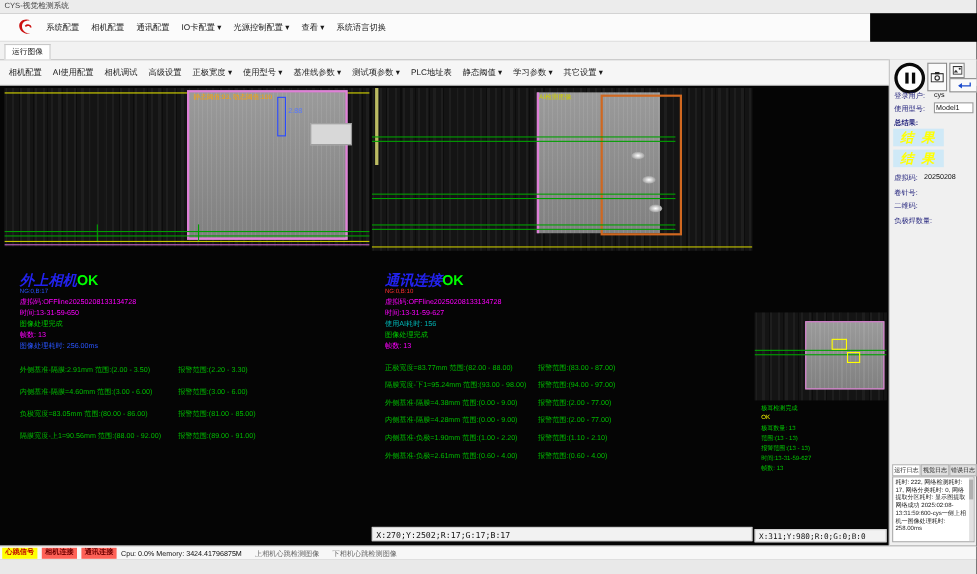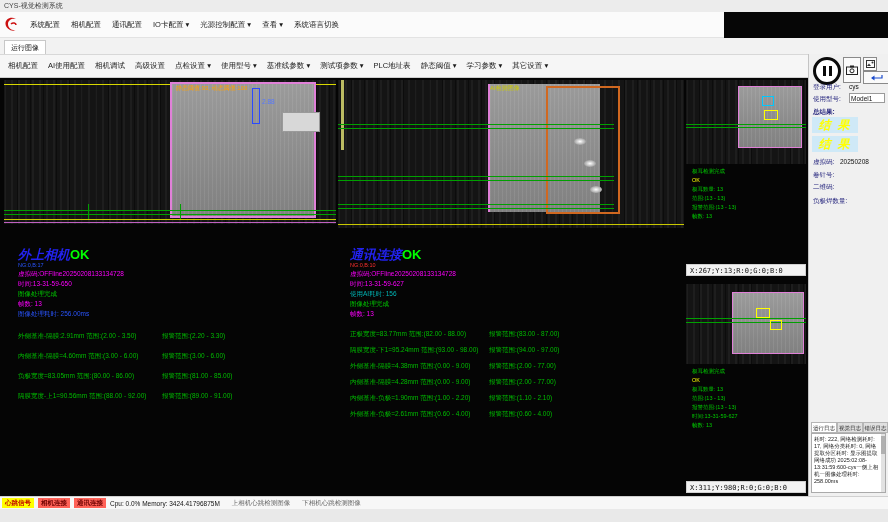--- a/index.html
+++ b/index.html
@@ -2,22 +2,22 @@
 <html><head>
 <meta charset="utf-8">
 <style>
   html,body{margin:0;padding:0;background:#000;}
   .root{position:relative;width:888px;height:522px;overflow:hidden;
         font-family:"Liberation Sans",sans-serif;background:#060606;}
   .abs{position:absolute;}
   
   .titlebar{position:absolute;left:0;top:0;width:888px;height:12px;background:#ececec;
             font-size:7px;color:#444;line-height:12px;padding-left:4px;box-sizing:border-box;}
-  .menubar{position:absolute;left:0;top:12px;width:724px;height:26px;background:#fbfbfb;
-           display:flex;align-items:center;gap:11px;padding-left:4px;box-sizing:border-box;
+  .menubar{position:absolute;left:0;top:12px;width:791px;height:26px;background:#fbfbfb;
+           display:flex;align-items:center;gap:11px;padding-left:16px;box-sizing:border-box;
            border-bottom:1px solid #e3e3e3;}
   .logo{width:15px;height:17px;display:inline-block;}
   .mi{font-size:7.5px;color:#1a1a1a;white-space:nowrap;cursor:default;}
   .tabrow{position:absolute;left:0;top:38px;width:888px;height:16px;background:#f2f2f2;}
   .tab{position:absolute;left:4px;top:2px;height:14px;background:#fff;border:1px solid #c8c8c8;
        border-bottom:none;font-size:7px;line-height:14px;padding:0 6px;color:#222;}
   .toolbar{position:absolute;left:0;top:54px;width:888px;height:24px;background:#f6f6f6;
            border-top:1px solid #d8d8d8;border-bottom:1px solid #cfcfcf;display:flex;
            align-items:center;gap:10px;padding-left:8px;box-sizing:border-box;}
   .ti{font-size:7.5px;color:#1a1a1a;white-space:nowrap;}
@@ -104,21 +104,21 @@
 
   <div class="tabrow">
     <div class="tab">运行图像</div>
   </div>
 
   <div class="toolbar">
     <span class="ti">相机配置</span>
     <span class="ti">AI使用配置</span>
     <span class="ti">相机调试</span>
     <span class="ti">高级设置</span>
-    <span class="ti">点检设置 ▾</span>
+    <span class="ti">正极宽度 ▾</span>
     <span class="ti">使用型号 ▾</span>
     <span class="ti">基准线参数 ▾</span>
     <span class="ti">测试项参数 ▾</span>
     <span class="ti">PLC地址表</span>
     <span class="ti">静态阈值 ▾</span>
     <span class="ti">学习参数 ▾</span>
     <span class="ti">其它设置 ▾</span>
   </div>
 
   <div class="main">
@@ -194,38 +194,23 @@
       <span class="meas" style="left:151px;top:268px;">报警范围:(94.00 - 97.00)</span>
       <span class="meas" style="left:12px;top:284px;">外侧基准-隔膜=4.38mm 范围:(0.00 - 9.00)</span>
       <span class="meas" style="left:151px;top:284px;">报警范围:(2.00 - 77.00)</span>
       <span class="meas" style="left:12px;top:300px;">内侧基准-隔膜=4.28mm 范围:(0.00 - 9.00)</span>
       <span class="meas" style="left:151px;top:300px;">报警范围:(2.00 - 77.00)</span>
       <span class="meas" style="left:12px;top:316px;">内侧基准-负极=1.90mm 范围:(1.00 - 2.20)</span>
       <span class="meas" style="left:151px;top:316px;">报警范围:(1.10 - 2.10)</span>
       <span class="meas" style="left:12px;top:332px;">外侧基准-负极=2.61mm 范围:(0.60 - 4.00)</span>
       <span class="meas" style="left:151px;top:332px;">报警范围:(0.60 - 4.00)</span>
 
-    </div>
-
-    <div class="view" style="left:686px;top:0;width:120px;height:200px;">
-      <div class="vimg" style="left:0;top:2px;width:120px;height:84px;">
-        <div class="graymat" style="left:52px;top:6px;width:64px;height:62px;border:1px solid #e080d8;box-sizing:border-box;"></div>
-        <div class="hline" style="left:0;top:44px;width:120px;background:#00a000;"></div>
-        <div class="hline" style="left:0;top:47px;width:120px;background:#00a000;"></div>
-        <div class="abs" style="left:76px;top:16px;width:10px;height:8px;border:1px solid #00c8ff;"></div>
-        <div class="abs" style="left:78px;top:30px;width:12px;height:8px;border:1px solid #ffff00;"></div>
-      </div>
-      <div class="smline g" style="left:6px;top:90px;">极耳检测完成</div>
-      <div class="smline y" style="left:6px;top:99px;">OK</div>
-      <div class="smline g" style="left:6px;top:108px;">极耳数量: 13</div>
-      <div class="smline g" style="left:6px;top:117px;">范围:(13 - 13)</div>
-      <div class="smline g" style="left:6px;top:126px;">报警范围:(13 - 13)</div>
-      <div class="smline g" style="left:6px;top:135px;">帧数: 13</div>
-      <div class="coordbar" style="left:0;top:186px;width:120px;height:12px;line-height:12px;font-size:7px;">X:267;Y:13;R:0;G:0;B:0</div>
-    </div>
+      <div class="coordbar" style="left:0;top:401px;width:346px;">X:270;Y:2502;R:17;G:17;B:17</div>
+    </div>
+
 
     <div class="view" style="left:686px;top:204px;width:120px;height:214px;">
       <div class="vimg" style="left:0;top:2px;width:120px;height:80px;">
         <div class="graymat" style="left:46px;top:8px;width:72px;height:62px;border:1px solid #e080d8;box-sizing:border-box;"></div>
         <div class="hline" style="left:0;top:34px;width:120px;background:#00a000;"></div>
         <div class="hline" style="left:0;top:38px;width:120px;background:#00a000;"></div>
         <div class="abs" style="left:70px;top:24px;width:12px;height:8px;border:1px solid #ffff00;"></div>
         <div class="abs" style="left:84px;top:36px;width:10px;height:8px;border:1px solid #ffff00;"></div>
       </div>
       <div class="smline g" style="left:6px;top:86px;">极耳检测完成</div>

